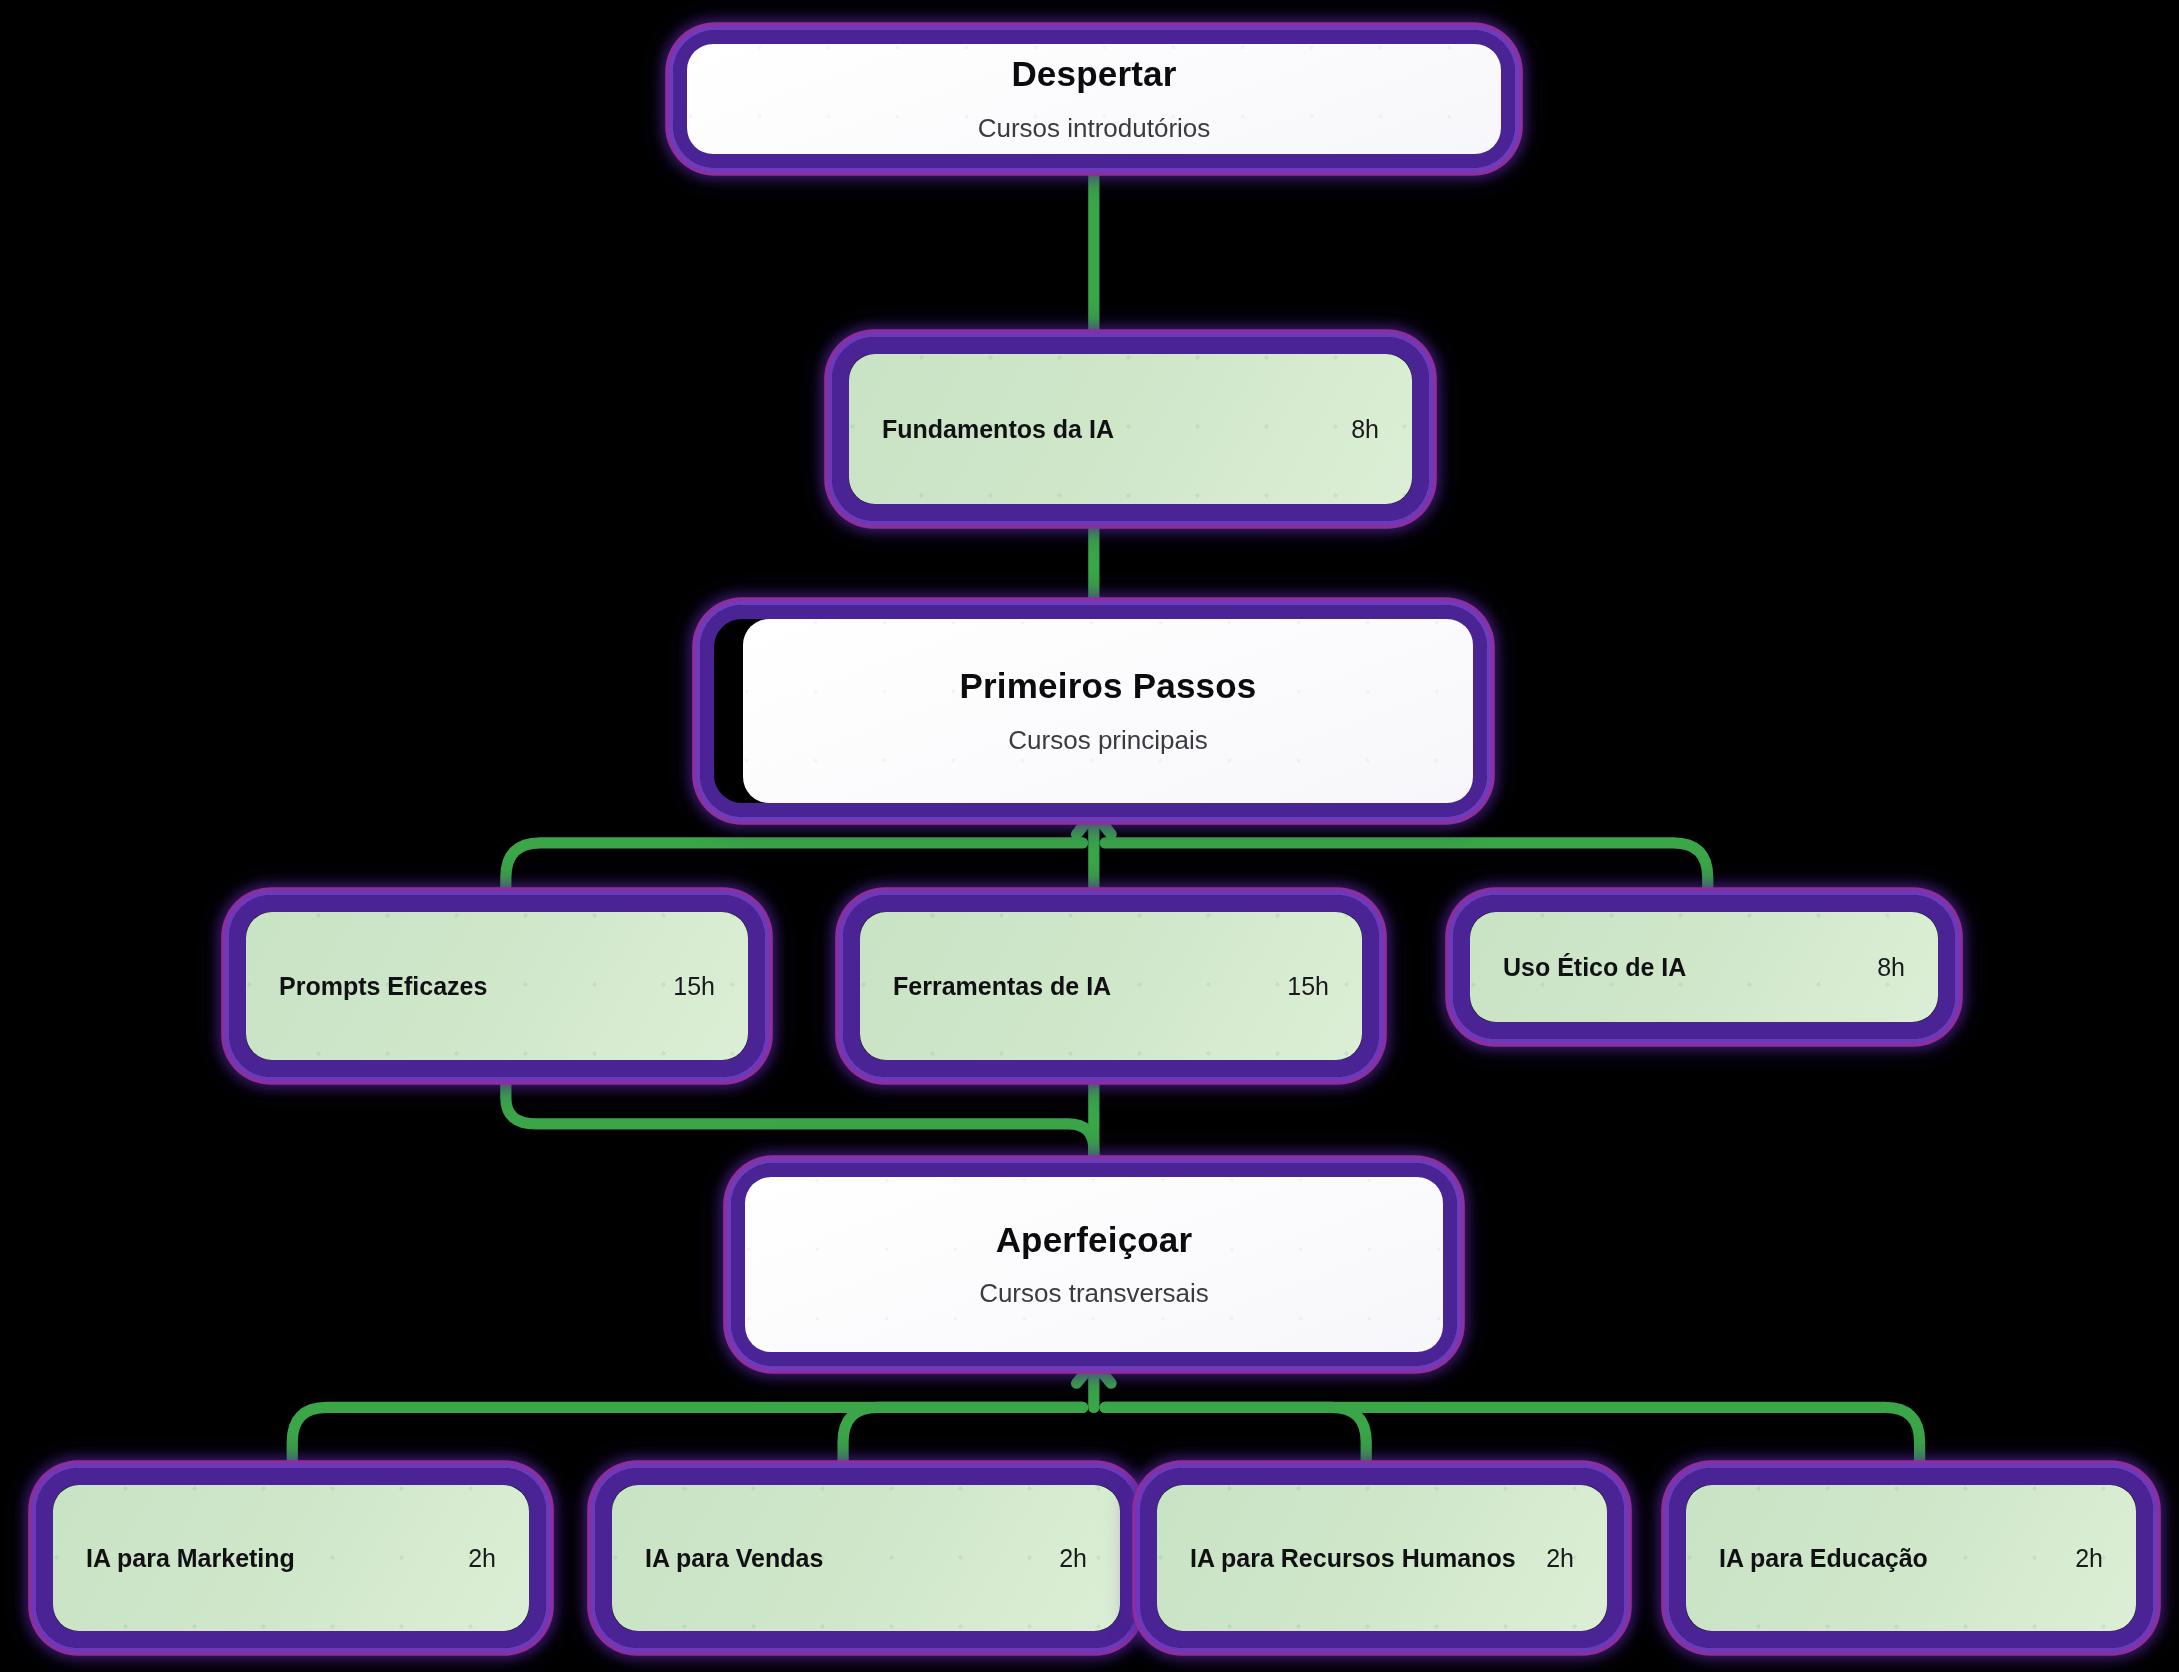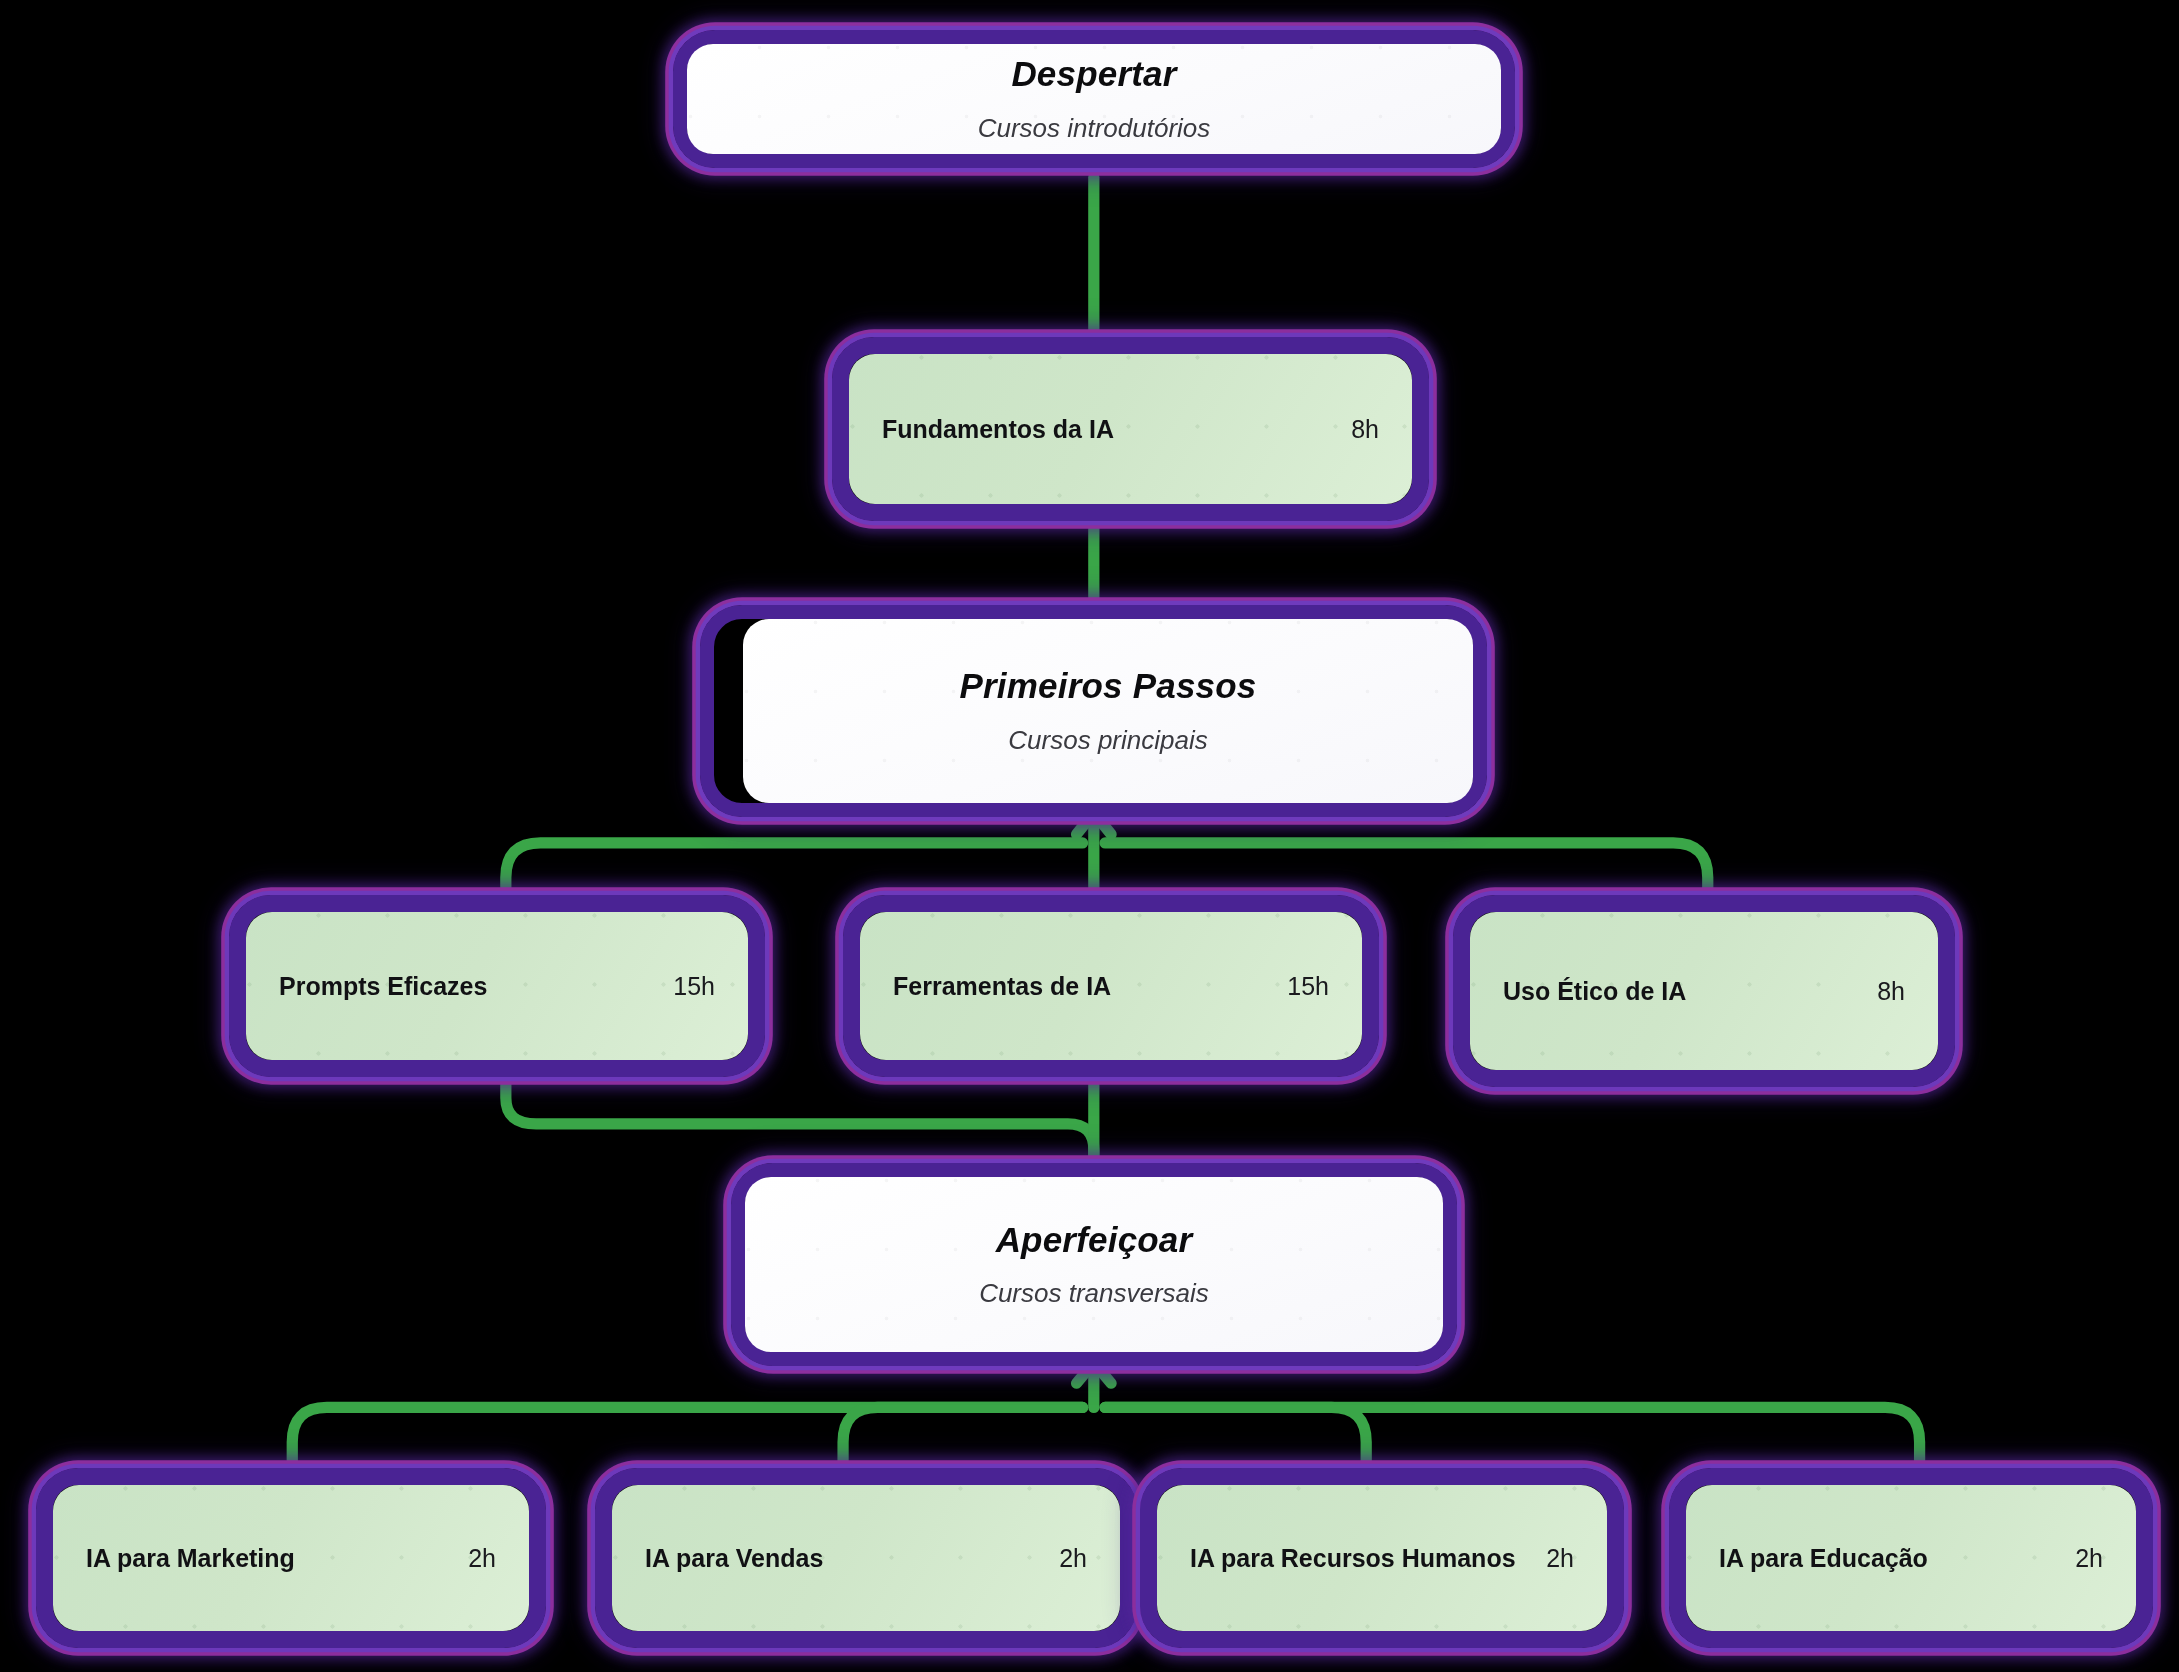--- a/index.html
+++ b/index.html
@@ -59,21 +59,20 @@
     overflow: hidden;
   }
   .inner.stage-inner {
     background:
       radial-gradient(circle at 3.5px 3.5px, rgba(0,0,0,0.035) 1.7px, rgba(0,0,0,0) 2.1px) 0 0 / 69px 69px,
       linear-gradient(160deg, #ffffff 0%, #fbfbfd 55%, #f7f7fb 100%);
     display: flex;
     flex-direction: column;
     align-items: center;
     justify-content: center;
-    font-style: italic;
   }
   .inner.course-inner {
     background:
       radial-gradient(circle at 3.5px 3.5px, rgba(60,110,60,0.10) 1.9px, rgba(0,0,0,0) 2.3px) 0 0 / 69px 69px,
       linear-gradient(120deg, #c9e3c5 0%, #cfe6c9 45%, #dcefd6 100%);
     display: flex;
     flex-direction: row;
     align-items: center;
     justify-content: space-between;
     padding: 0 33px;
@@ -165,21 +164,21 @@
     </div>
   </div>
 
   <div class="node course" style="left:843px; top:895px; width:536px; height:182px;">
     <div class="inner course-inner">
       <span class="course-name">Ferramentas de IA</span>
       <span class="course-hours">15h</span>
     </div>
   </div>
 
-  <div class="node course" style="left:1453px; top:895px; width:502px; height:192px;">
+  <div class="node course" style="left:1453px; top:895px; width:502px; height:144px;">
     <div class="inner course-inner">
       <span class="course-name">Uso Ético de IA</span>
       <span class="course-hours">8h</span>
     </div>
   </div>
 
   <div class="node stage" style="left:731px; top:1163px; width:726px; height:203px;justify-content:flex-end;">
     <div class="inner stage-inner">
       <div class="stage-title">Aperfeiçoar</div>
       <div class="stage-sub">Cursos transversais</div>

